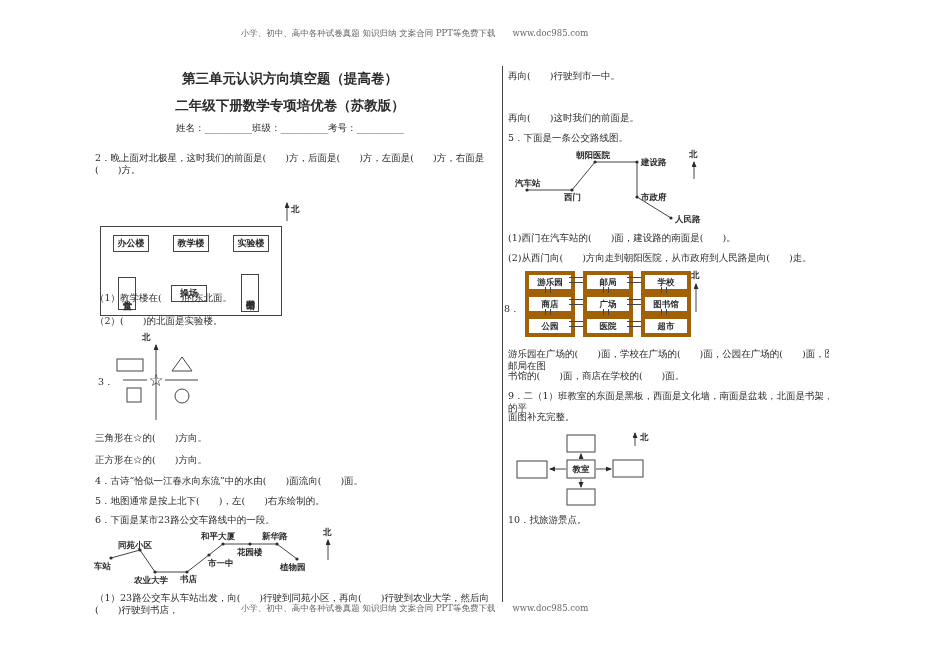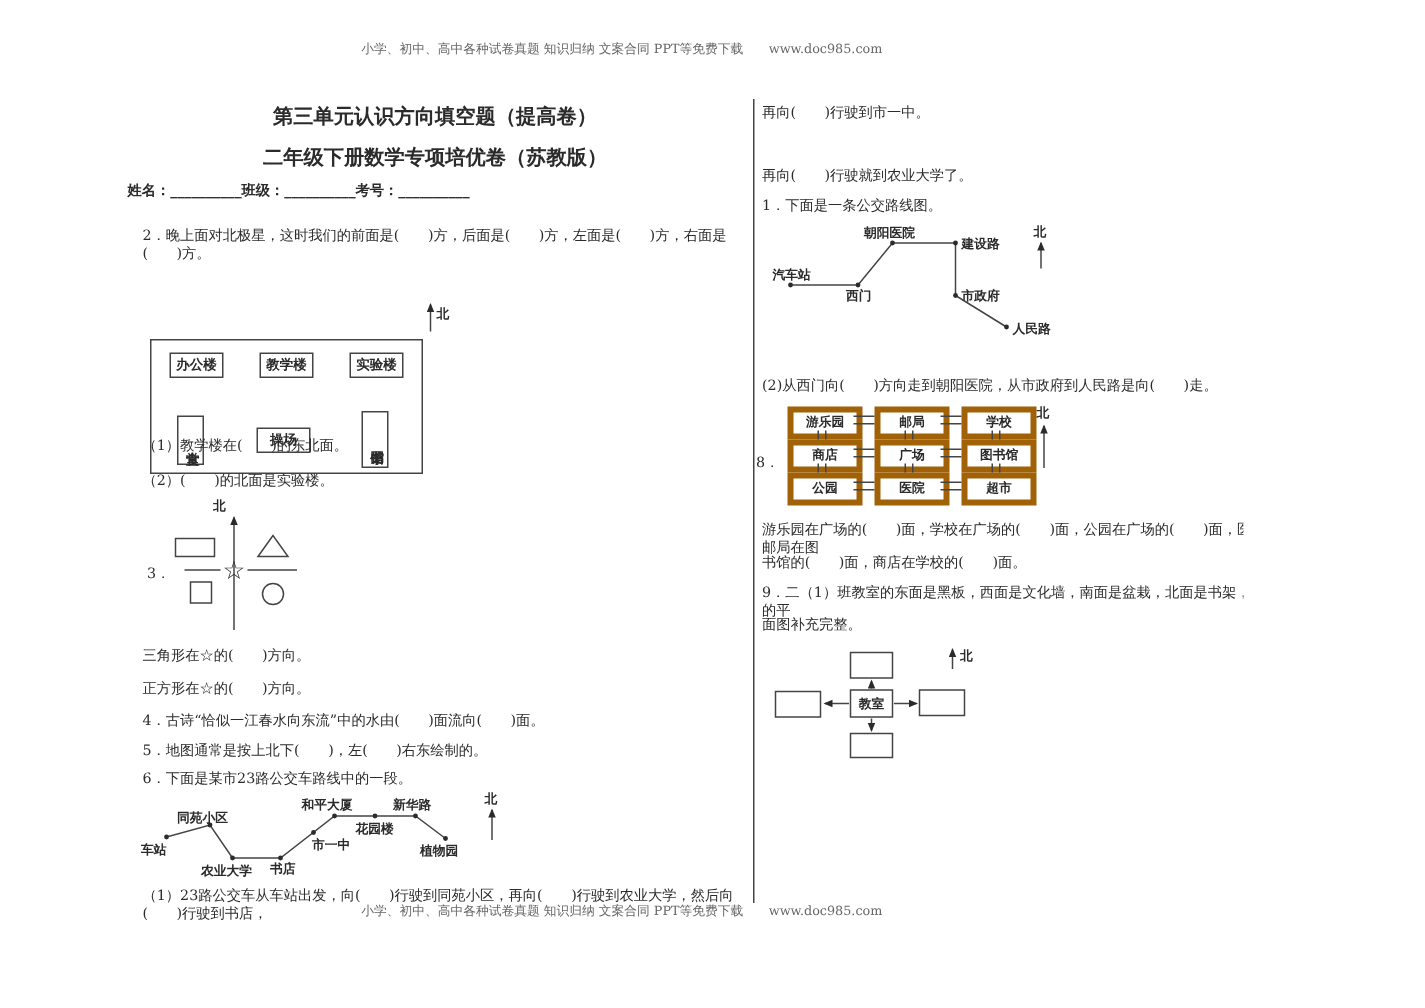--- a/index.html
+++ b/index.html
@@ -3,21 +3,21 @@
 <meta charset="utf-8">
 <style>
   html,body { margin:0; padding:0; background:#fff; }
   .page { position:relative; width:829px; height:672px; background:#ffffff;
           font-family:"DejaVu Serif", serif; color:#2b2b2b; overflow:hidden; }
   .txt { position:absolute; font-size:9.5px; line-height:12px; white-space:pre-wrap; }
   .hdr { left:0; width:100%; text-align:center; }
   .small-gray { font-size:8.5px; color:#666; }
   .title { font-family:"DejaVu Sans", sans-serif; font-weight:bold; font-size:13.5px;
            width:410px; text-align:center; white-space:nowrap; }
-  .nameline { width:410px; font-weight:bold; }
+  .nameline { width:410px; text-align:center; font-weight:normal; }
   .divider { position:absolute; width:1px; background:#444; }
   .abs { position:absolute; }
   .mapbox { position:absolute; border:1px solid #444;margin-top:30px; }
   .bld { position:absolute; border:1px solid #444; font-size:9px; font-weight:bold;
          display:flex; align-items:center; justify-content:center; text-align:center; }
   .vert { writing-mode:vertical-rl; text-orientation:upright; }
   .gridbox { position:absolute; border:4px solid #a16207; width:42px; height:14px;
              font-size:8.5px; font-weight:bold; text-align:center; line-height:14px; }
   .h-conn { position:absolute; height:4px; border-top:1px solid #444; border-bottom:1px solid #444; }
   .v-conn { position:absolute; width:4px; border-left:1px solid #444; border-right:1px solid #444; }
@@ -107,22 +107,22 @@
     <text x="190" y="46">植物园</text>
   </svg>
   <svg class="abs" style="left:320px;top:526px" width="24" height="38">
     <text x="3" y="9">北</text>
     <line x1="8" y1="34" x2="8" y2="14" marker-end="url(#arr)"></line>
   </svg>
 
   <div class="txt" style="left:95px;top:592px;width:405px">（1）23路公交车从车站出发，向(　　)行驶到同苑小区，再向(　　)行驶到农业大学，然后向(　　)行驶到书店，</div>
 
   <div class="txt" style="left:508px;top:70px;width:435px">再向(　　)行驶到市一中。</div>
-  <div class="txt" style="left:508px;top:112px;width:435px">再向(　　)行驶就到农业大学了。</div>
-  <div class="txt" style="left:508px;top:132px;width:435px">1．下面是一条公交路线图。</div>
+  <div class="txt" style="left:508px;top:112px;width:435px">再向(　　)这时我们的前面是。</div>
+  <div class="txt" style="left:508px;top:132px;width:435px">5．下面是一条公交路线图。</div>
 
   <svg class="abs" style="left:505px;top:147px" width="215" height="82">
     <polyline points="22,43 67,43 90,15 132,15 132,50 166,71"></polyline>
     <circle class="dot" cx="22" cy="43" r="1.6"></circle>
     <circle class="dot" cx="67" cy="43" r="1.6"></circle>
     <circle class="dot" cx="90" cy="15" r="1.6"></circle>
     <circle class="dot" cx="132" cy="15" r="1.6"></circle>
     <circle class="dot" cx="132" cy="50" r="1.6"></circle>
     <circle class="dot" cx="166" cy="71" r="1.6"></circle>
     <text x="10" y="39">汽车站</text>
@@ -130,20 +130,21 @@
     <text x="71" y="11">朝阳医院</text>
     <text x="136" y="18">建设路</text>
     <text x="136" y="53">市政府</text>
     <text x="170" y="75">人民路</text>
   </svg>
   <svg class="abs" style="left:686px;top:148px" width="22" height="34">
     <text x="3" y="9">北</text>
     <line x1="8" y1="31" x2="8" y2="14" marker-end="url(#arr)"></line>
   </svg>
 
+  <div class="txt" style="left:508px;top:232px;width:435px">(1)西门在汽车站的(　　)面，建设路的南面是(　　)。</div>
   <div class="txt" style="left:508px;top:252px;width:435px">(2)从西门向(　　)方向走到朝阳医院，从市政府到人民路是向(　　)走。</div>
 
   <div class="txt" style="left:504px;top:303px">8．</div>
   <div class="abs" style="left:520px;top:268px;width:167px;height:64px">
     <div class="gridbox" style="left:5px;top:3px">游乐园</div>
     <div class="gridbox" style="left:63px;top:3px">邮局</div>
     <div class="gridbox" style="left:121px;top:3px">学校</div>
     <div class="gridbox" style="left:5px;top:25px">商店</div>
     <div class="gridbox" style="left:63px;top:25px">广场</div>
     <div class="gridbox" style="left:121px;top:25px">图书馆</div>
@@ -181,14 +182,15 @@
     <rect x="57" y="61" width="28" height="16"></rect>
     <text x="71" y="44" text-anchor="middle">教室</text>
     <line x1="71" y1="31" x2="71" y2="26" marker-end="url(#arr)"></line>
     <line x1="71" y1="51" x2="71" y2="59" marker-end="url(#arr)"></line>
     <line x1="56" y1="41" x2="40" y2="41" marker-end="url(#arr)"></line>
     <line x1="86" y1="41" x2="101" y2="41" marker-end="url(#arr)"></line>
     <line x1="125" y1="18" x2="125" y2="5" marker-end="url(#arr)"></line>
     <text x="130" y="12">北</text>
   </svg>
 
+  <div class="txt" style="left:508px;top:514px;width:435px">10．找旅游景点。</div>
 
 </div>
 
 </body></html>

